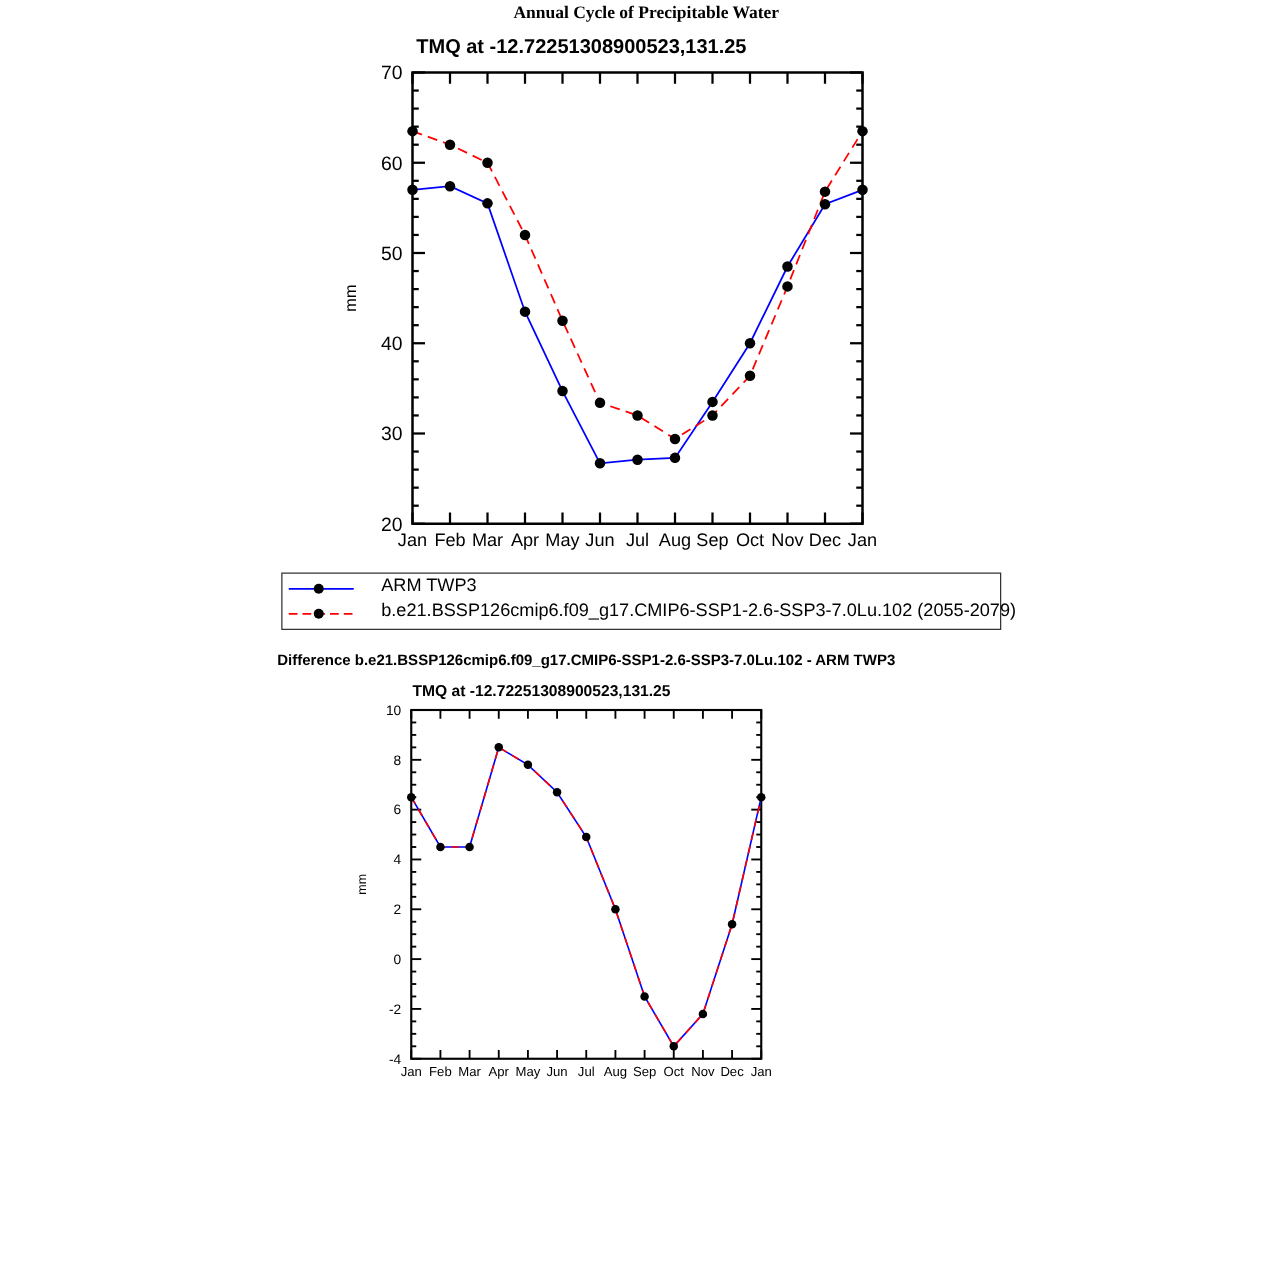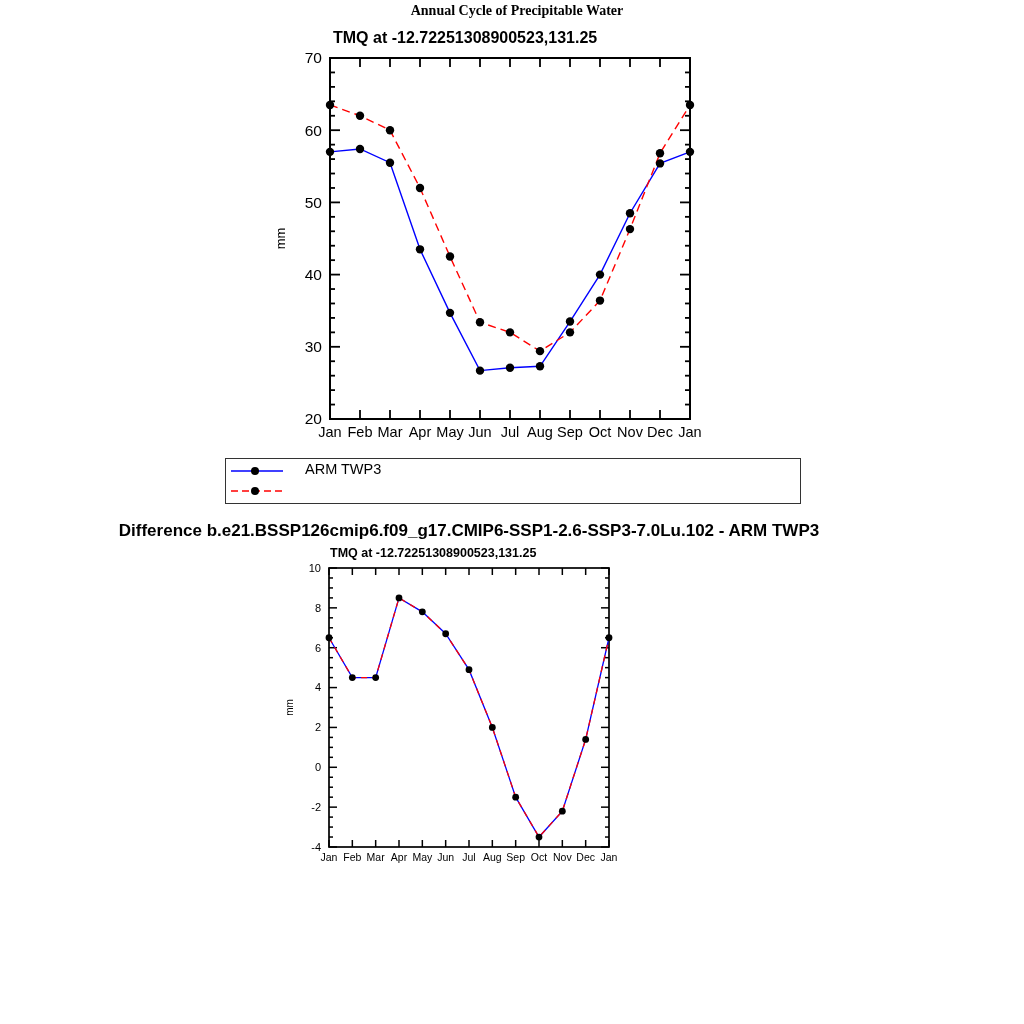--- a/index.html
+++ b/index.html
@@ -1,21 +1,21 @@
 <!DOCTYPE html>
 <html><head>
 <meta charset="utf-8">
 <style>
   html,body{margin:0;padding:0;background:#ffffff;}
   .canvas{position:relative;width:1024px;height:1024px;background:#ffffff;overflow:hidden;
           font-family:"Liberation Sans",sans-serif;color:#000;}
   .canvas svg.fig{position:absolute;left:0;top:0;}
   .chart-title{position:absolute;font-weight:bold;white-space:nowrap;transform:translateX(-50%);}
   .top-title{left:517px;top:3px;font-size:14px;font-family:Liberation Serif, serif;}
-  .bottom-title{left:469px;top:521px;font-size:17px;}
+  .bottom-title{left:469px;top:521px;font-size:12px;}
   .chart-subtitle{position:absolute;white-space:nowrap;font-weight:bold;}
   .top-subtitle{left:333px;top:29px;font-size:16px;}
   .bottom-subtitle{left:330px;top:546px;font-size:12.5px;}
   .legend{position:absolute;left:225px;top:458px;width:576px;height:46px;
           border:1px solid #333;background:#fff;box-sizing:border-box;
           display:flex;flex-direction:column;justify-content:center;padding:2px 0 2px 3px;}
   .legend-row{display:flex;align-items:flex-start;height:20px;white-space:nowrap;gap:18px;}
   .legend-sample{flex:0 0 auto;margin-right:2px;}
   .legend-label{font-size:14.5px;}
 </style>
@@ -289,19 +289,20 @@
         <line class="lg-line" x1="2" y1="10" x2="54" y2="10" stroke="#0000ff" stroke-width="1.4"></line>
         <circle cx="26" cy="10" r="4" fill="#000"></circle>
       </svg>
       <span class="legend-label">ARM TWP3</span>
     </div>
     <div class="legend-row">
       <svg class="legend-sample" width="56" height="20">
         <line class="lg-line" x1="2" y1="10" x2="54" y2="10" stroke="#ff0000" stroke-width="1.4" stroke-dasharray="7 4"></line>
         <circle cx="26" cy="10" r="4" fill="#000"></circle>
       </svg>
+      <span class="legend-label">b.e21.BSSP126cmip6.f09_g17.CMIP6-SSP1-2.6-SSP3-7.0Lu.102 (2055-2079)</span>
     </div>
   </div>
 
   <div class="chart-title bottom-title">Difference b.e21.BSSP126cmip6.f09_g17.CMIP6-SSP1-2.6-SSP3-7.0Lu.102 - ARM TWP3</div>
   <div class="chart-subtitle bottom-subtitle">TMQ at -12.72251308900523,131.25</div>
 
 </div>
 
 </body></html>

